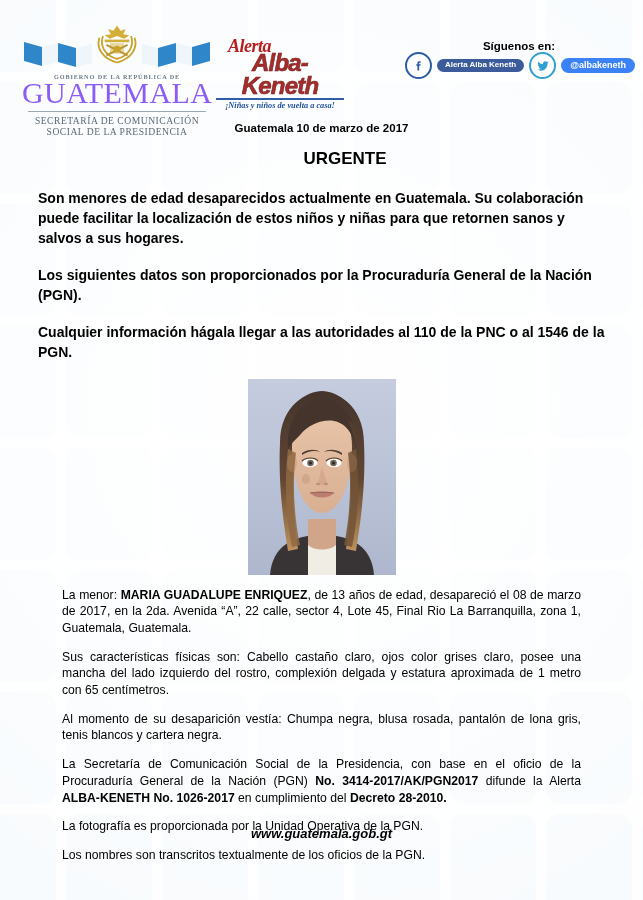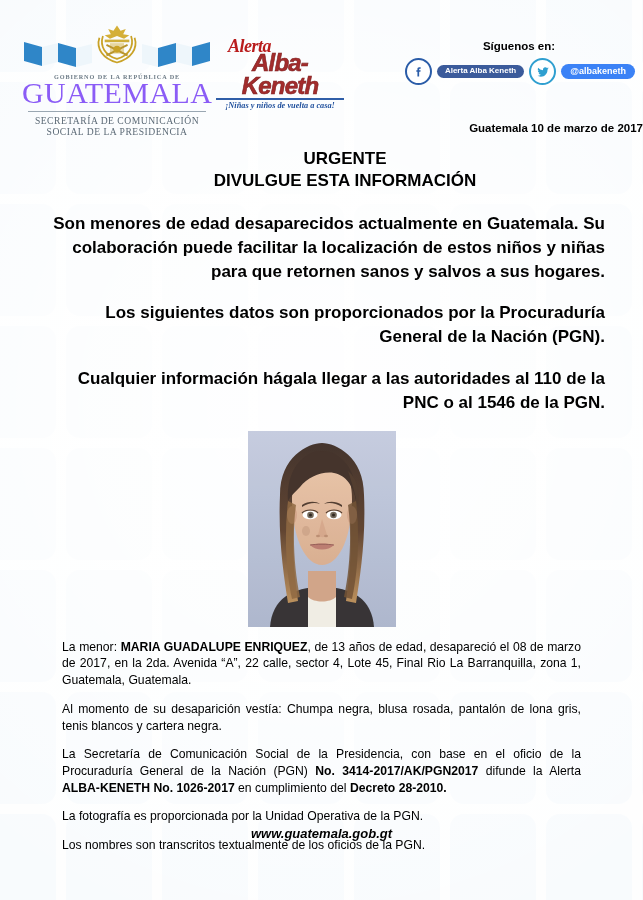--- a/index.html
+++ b/index.html
@@ -154,21 +154,20 @@
     position: absolute;
     right: 8px;
     top: 40px;
     width: 232px;
     text-align: center;
   }
   .social-title {
     font-size: 11.5px;
     font-weight: bold;
     color: #000;
-    margin-bottom: 6px;
   }
   .social-row {
     display: flex;
     align-items: center;
     justify-content: flex-end;
     gap: 5px;
   }
   .circle-icon {
     width: 23px;
     height: 23px;
@@ -198,41 +197,41 @@
   }
   .pill.tw {
     background: #3b82f6;
     font-size: 9px;
     padding: 3px 9px;
     border-radius: 10px;
   }
 
   
   .dateline {
-    text-align: right;
+    text-align: center;
     font-size: 11.5px;
     font-weight: bold;
     margin-top: 4px;
   }
   .headline {
     text-align: center;
     font-size: 17px;
     font-weight: bold;
     line-height: 1.32;
     margin-top: 14px;
     margin-left: 47px;
   }
 
   
   .intro {
     margin: 19px 38px 0 38px;
-    font-size: 17px;
+    font-size: 14px;
     font-weight: bold;
     line-height: 1.42;
-    text-align: right;
+    text-align: left;
   }
   .intro p {
     margin: 0 0 17px 0;
   }
   .intro p:last-child { margin-bottom: 0; }
 
   
   .photo-wrap {
     margin-top: 16px;
     display: flex;
@@ -407,21 +406,20 @@
         </span>
         <span class="pill tw">@albakeneth</span>
       </div>
     </div>
   </div>
 
   <div class="dateline">Guatemala 10 de marzo de 2017</div>
 
   <div class="headline">
     <div>URGENTE</div>
-    <div>DIVULGUE ESTA INFORMACIÓN</div>
   </div>
 
   <div class="intro">
     <p>Son menores de edad desaparecidos actualmente en Guatemala. Su colaboración puede facilitar la localización de estos niños y niñas para que retornen sanos y salvos a sus hogares.</p>
     <p>Los siguientes datos son proporcionados por la Procuraduría General de la Nación (PGN).</p>
     <p>Cualquier información hágala llegar a las autoridades al 110 de la PNC o al 1546 de la PGN.</p>
   </div>
 
   <div class="photo-wrap">
     <div class="photo">
@@ -483,20 +481,21 @@
         <path d="M108 70 C112 104 110 140 104 168 L96 166 C102 138 104 102 100 74 Z" fill="#6b4a2c" opacity="0.85"></path>
 
         <rect x="0" y="0" width="148" height="196" fill="#ffffff" opacity="0.05"></rect>
       </svg>
     </div>
   </div>
 
   <div class="body-text">
     <p><span>La menor: </span><b>MARIA GUADALUPE ENRIQUEZ</b><span>, de 13 años de edad, desapareció el 08 de marzo de 2017, en la 2da. Avenida “A”, 22 calle, sector 4, Lote 45, Final Rio La Barranquilla, zona 1, Guatemala, Guatemala.</span></p>
 
+    <p>Sus características físicas son: Cabello castaño claro, ojos color grises claro, posee una mancha del lado izquierdo del rostro, complexión delgada y estatura aproximada de 1 metro con 65 centímetros.</p>
 
 
     <p>Al momento de su desaparición vestía: Chumpa negra, blusa rosada, pantalón de lona gris, tenis blancos y cartera negra.</p>
 
     <p><span>La Secretaría de Comunicación Social de la Presidencia, con base en el oficio de la Procuraduría General de la Nación (PGN) </span><b>No. 3414-2017/AK/PGN2017</b><span> difunde la Alerta </span><b>ALBA-KENETH No. 1026-2017</b><span> en cumplimiento del </span><b>Decreto 28-2010.</b></p>
 
     <p class="nojust">La fotografía es proporcionada por la Unidad Operativa de la PGN.</p>
 
     <p class="nojust">Los nombres son transcritos textualmente de los oficios de la PGN.</p>
   </div>

